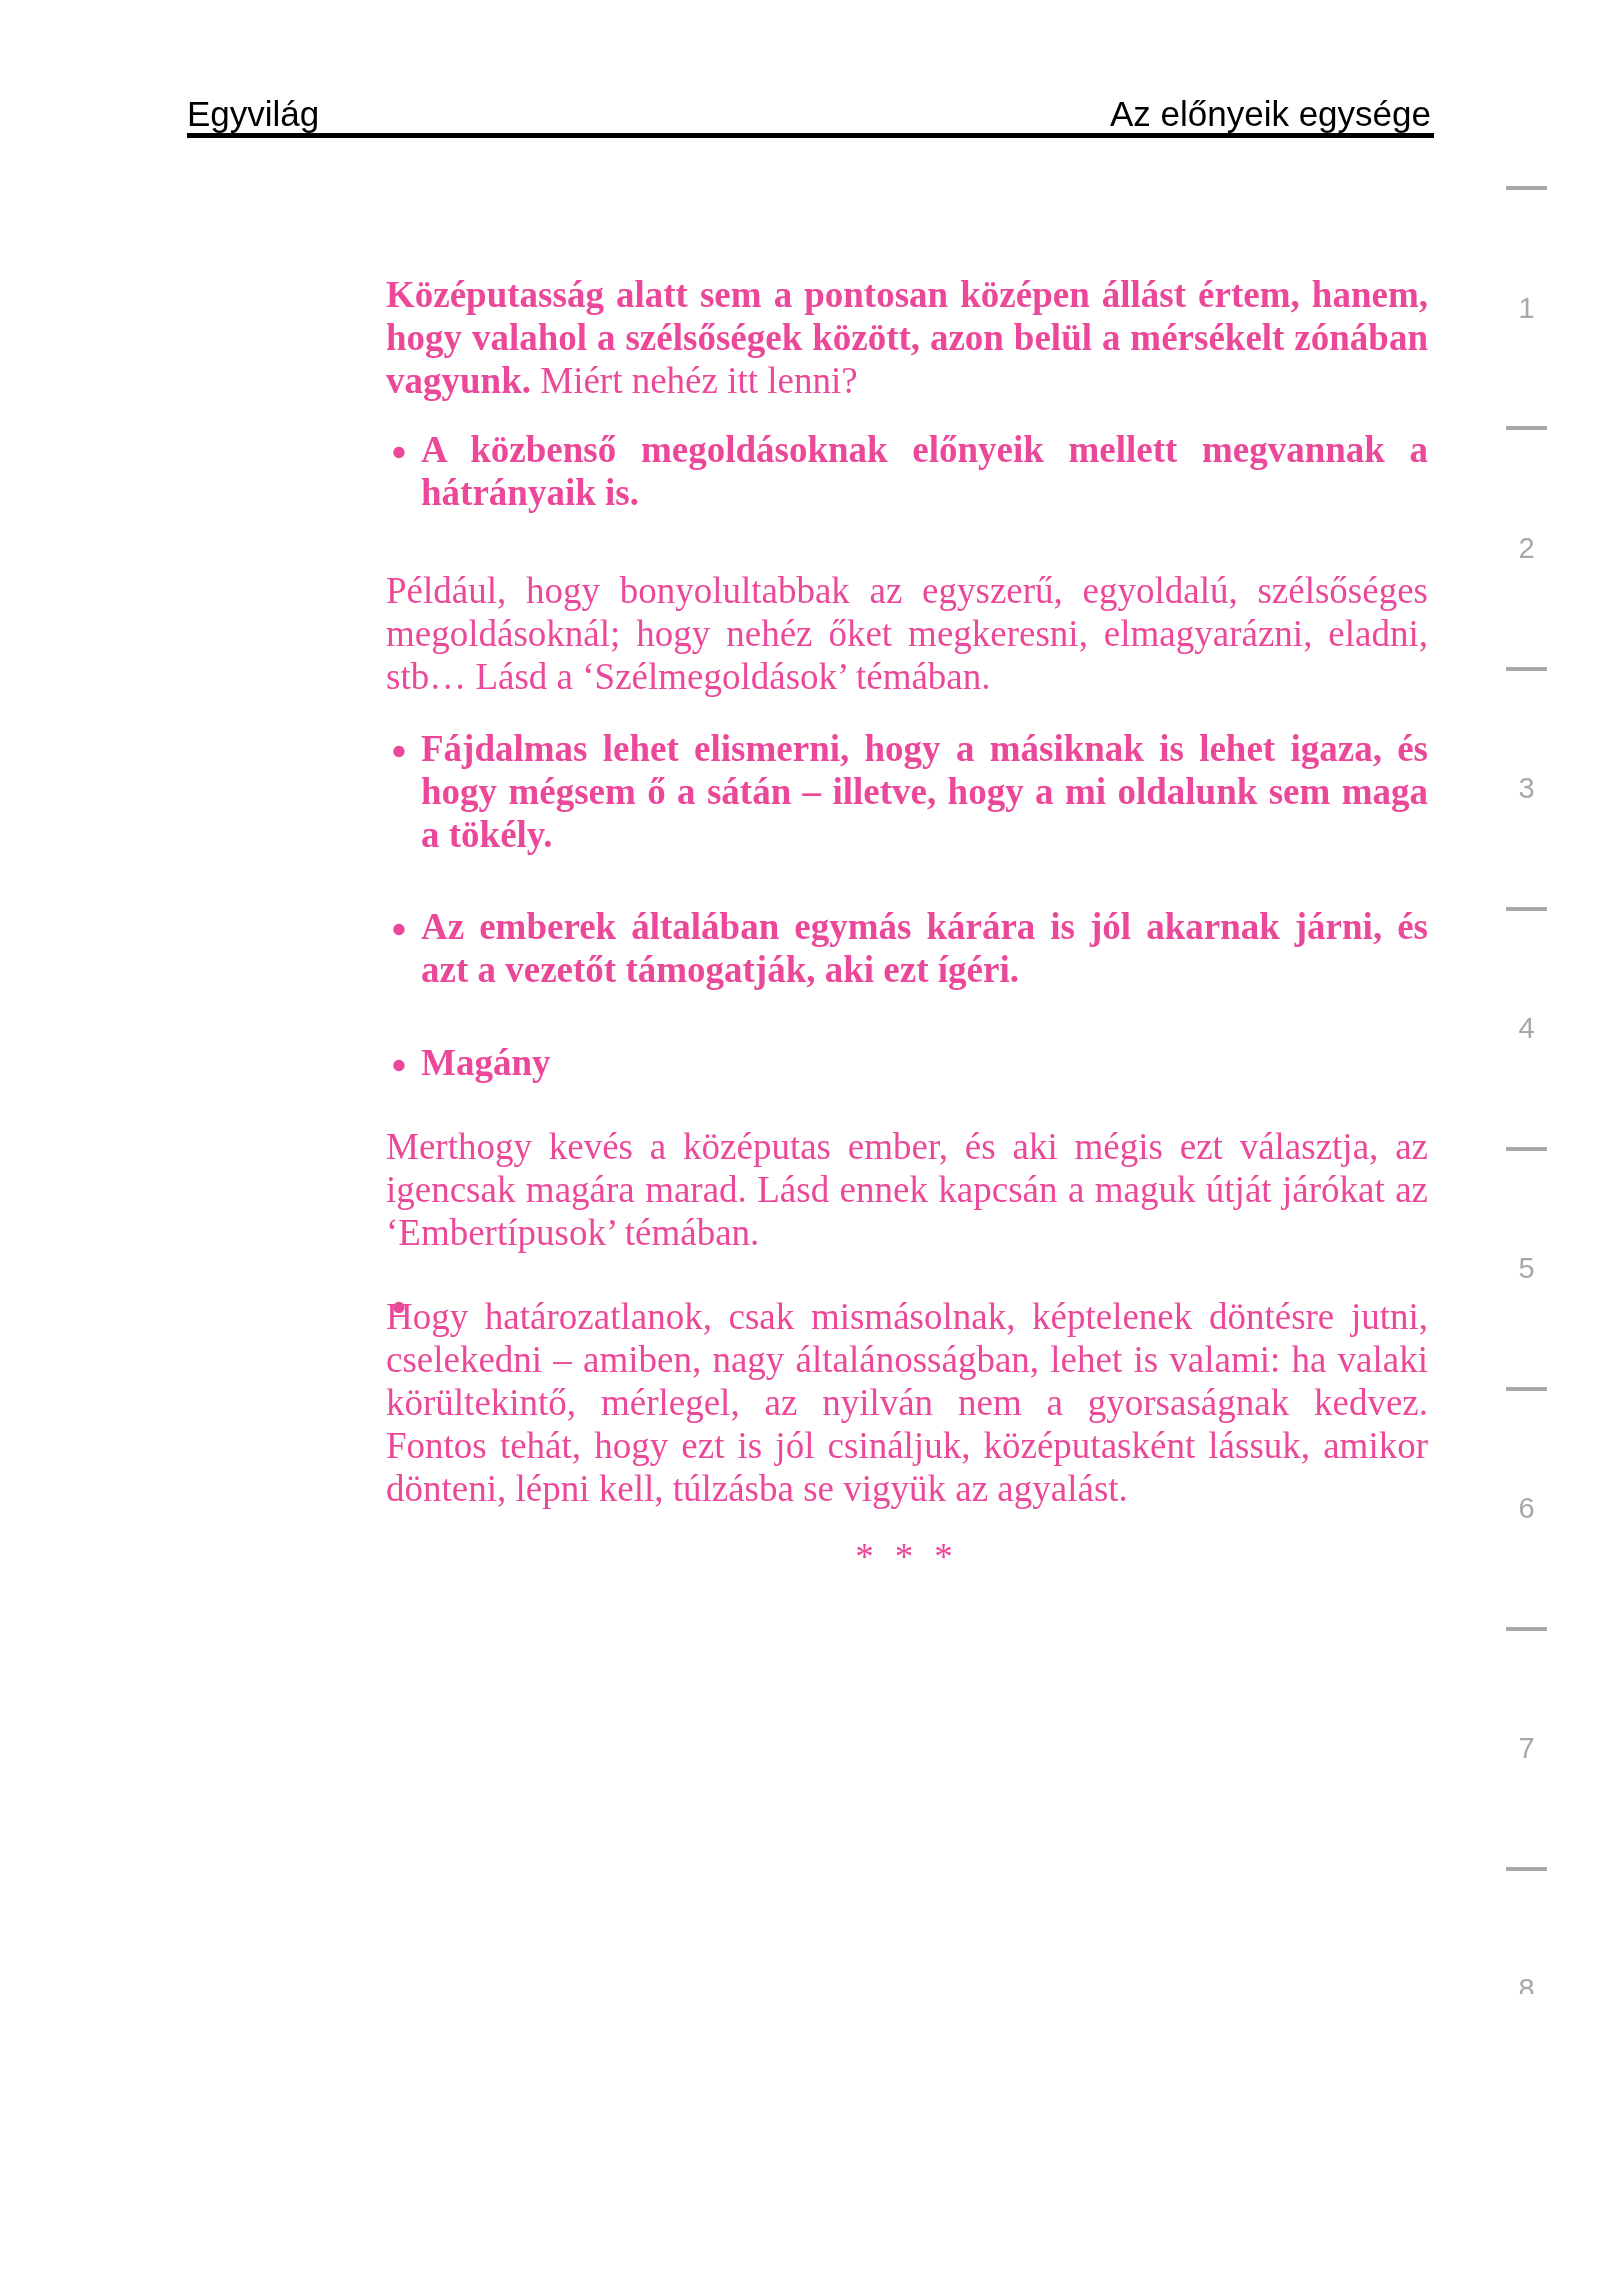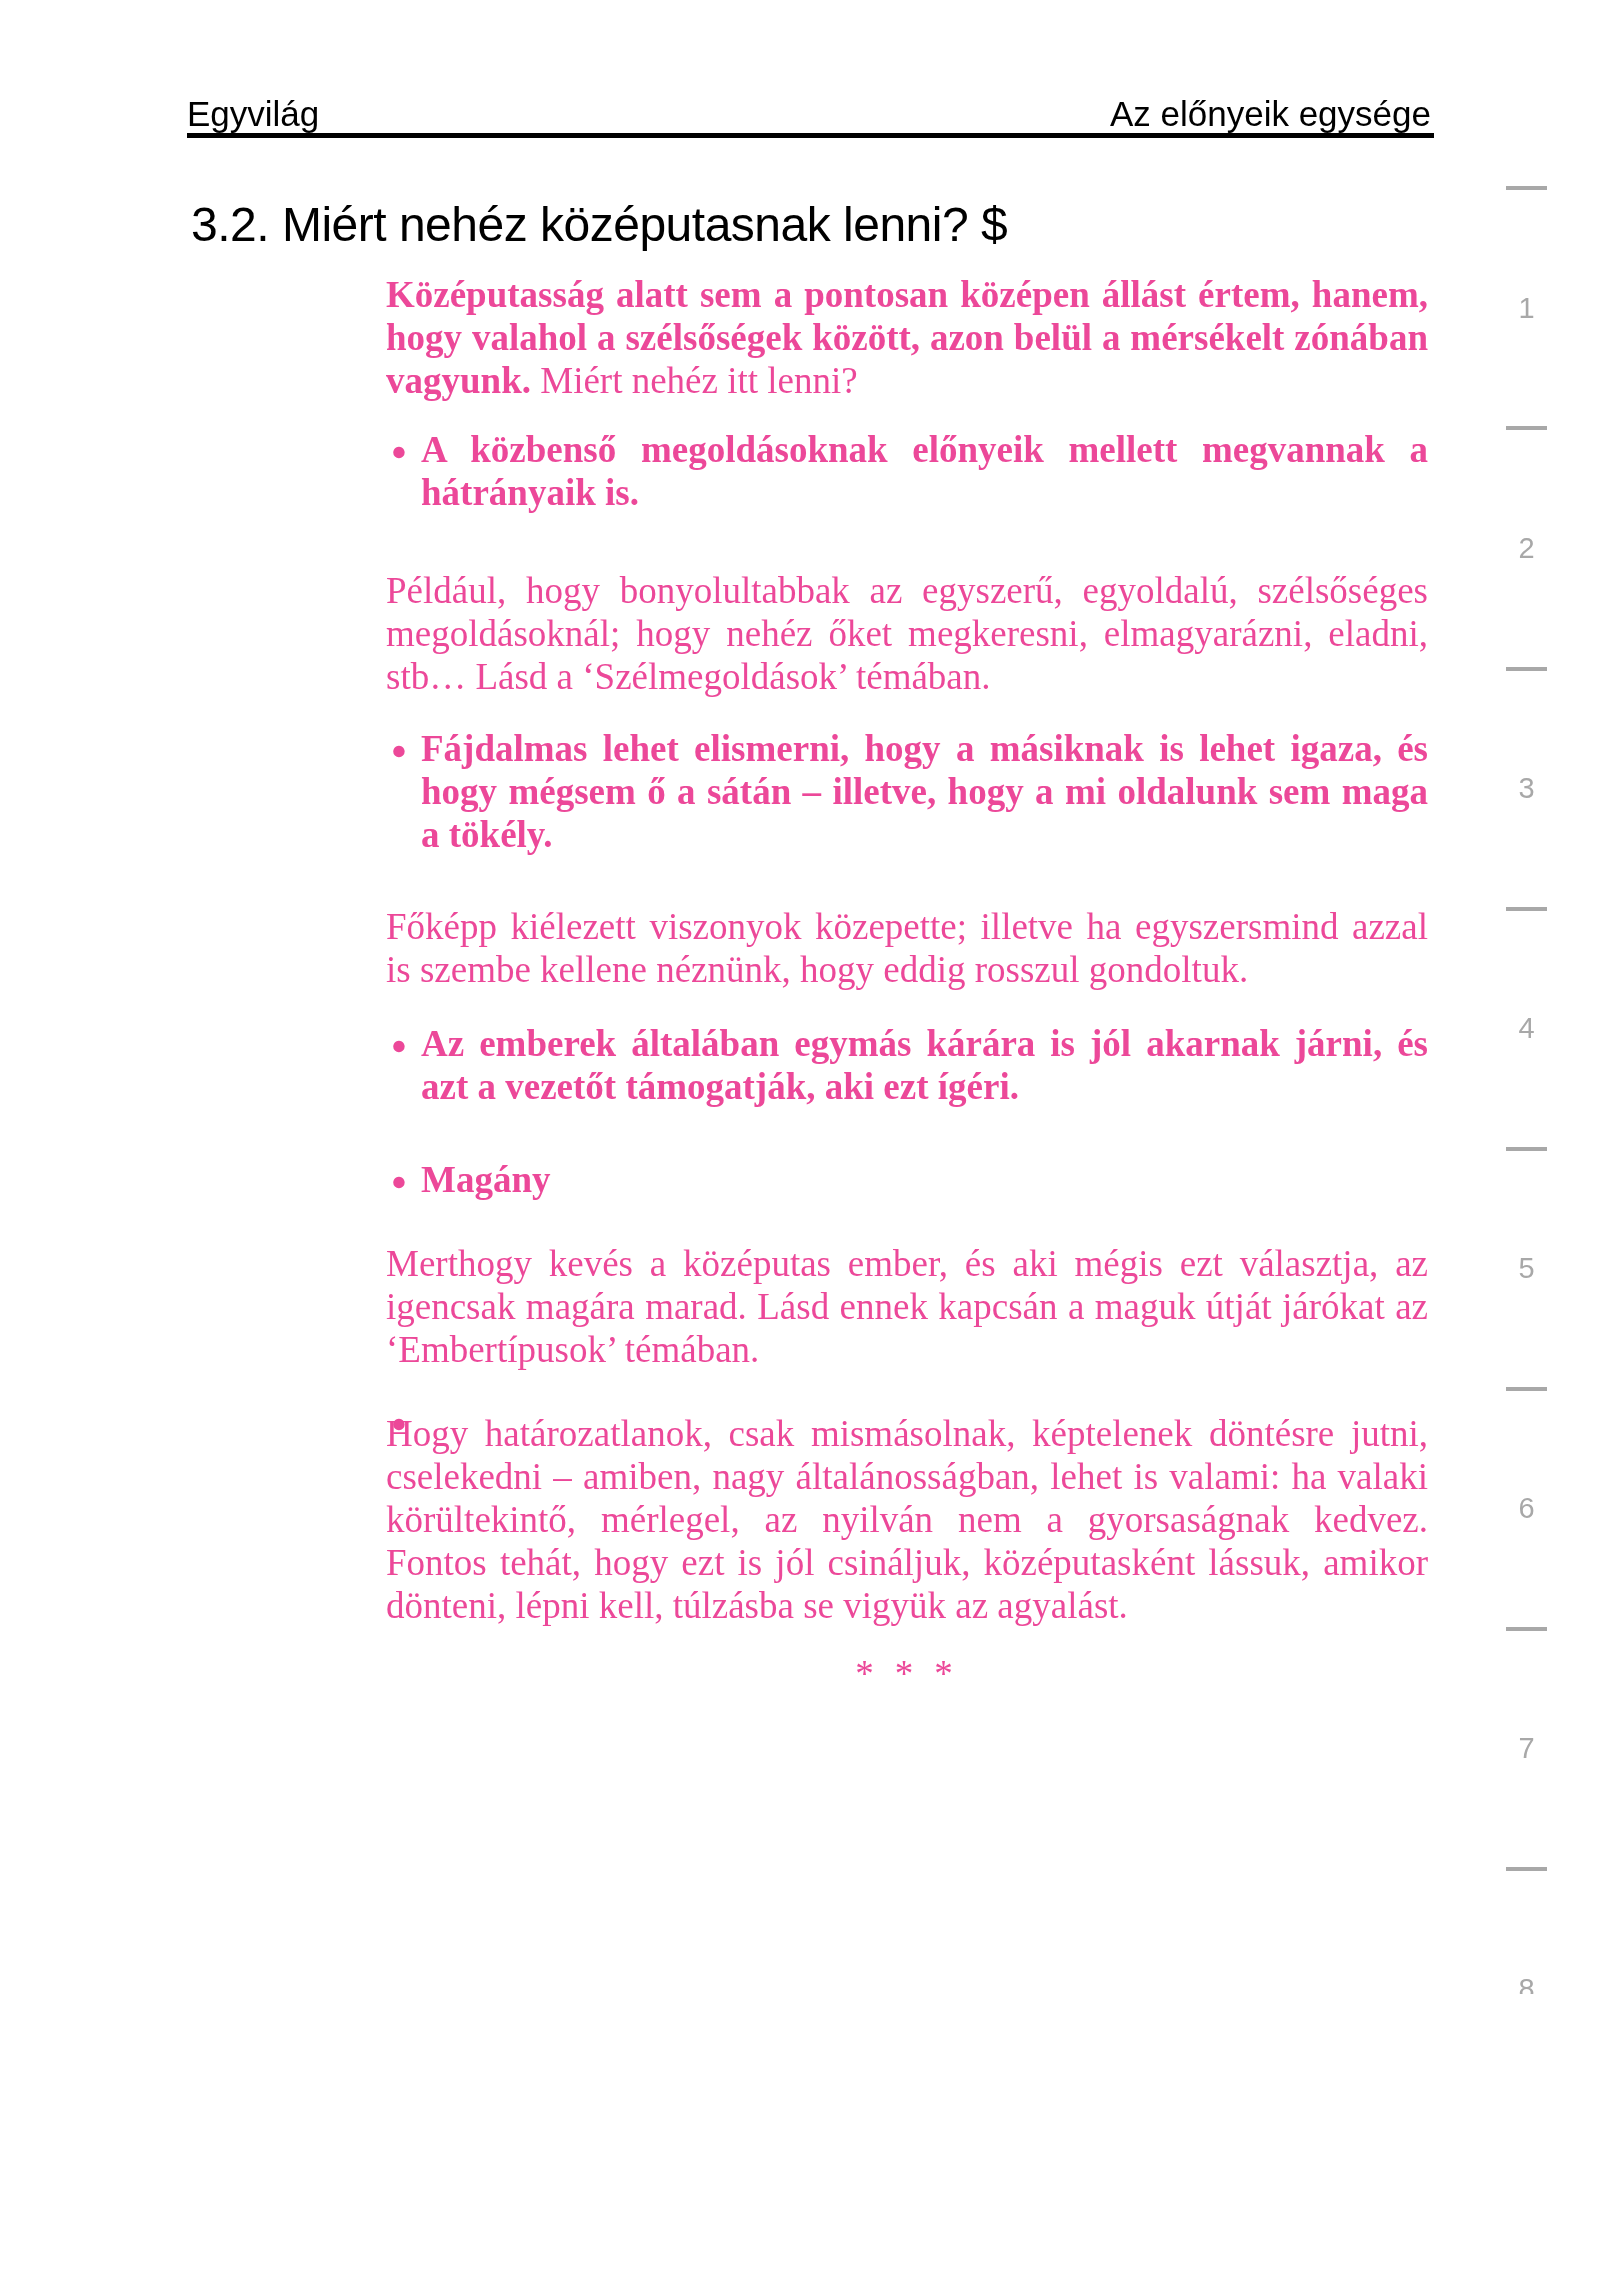--- a/index.html
+++ b/index.html
@@ -44,39 +44,37 @@
 <body>
 
 <div class="page">
 
   <div class="header">
     <span>Egyvilág</span>
     <span>Az előnyeik egysége</span>
   </div>
   <div class="rule"></div>
 
-  <div class="title">3.2. Miért nehéz középutasnak lenni? $</div>
 
   <div class="content">
 
     <p class="mb26"><span class="b">Középutasság alatt sem a pontosan középen állást értem, hanem, hogy valahol a szélsőségek között, azon belül a mérsékelt zónában vagyunk.</span><span> Miért nehéz itt lenni?</span></p>
 
     <div class="bullet mb56">
       <span class="dot">●</span>
       <span>A közbenső megoldásoknak előnyeik mellett megvannak a hátrányaik is.</span>
     </div>
 
     <p class="mb30">Például, hogy bonyolultabbak az egyszerű, egyoldalú, szélsőséges megoldásoknál; hogy nehéz őket megkeresni, elmagyarázni, eladni, stb… Lásd a ‘Szélmegoldások’ témában.</p>
 
     <div class="bullet mb50">
       <span class="dot">●</span>
       <span>Fájdalmas lehet elismerni, hogy a másiknak is lehet igaza, és hogy mégsem ő a sátán – illetve, hogy a mi oldalunk sem maga a tökély.</span>
     </div>
 
-    <p class="mb32">Főképp kiélezett viszonyok közepette; illetve ha egyszersmind azzal is szembe kellene néznünk, hogy eddig rosszul gondoltuk.</p>
 
     <div class="bullet mb51">
       <span class="dot">●</span>
       <span>Az emberek általában egymás kárára is jól akarnak járni, és azt a vezetőt támogatják, aki ezt ígéri.</span>
     </div>
 
 
     <div class="bullet mb42">
       <span class="dot">●</span>
       <span>Magány</span>

